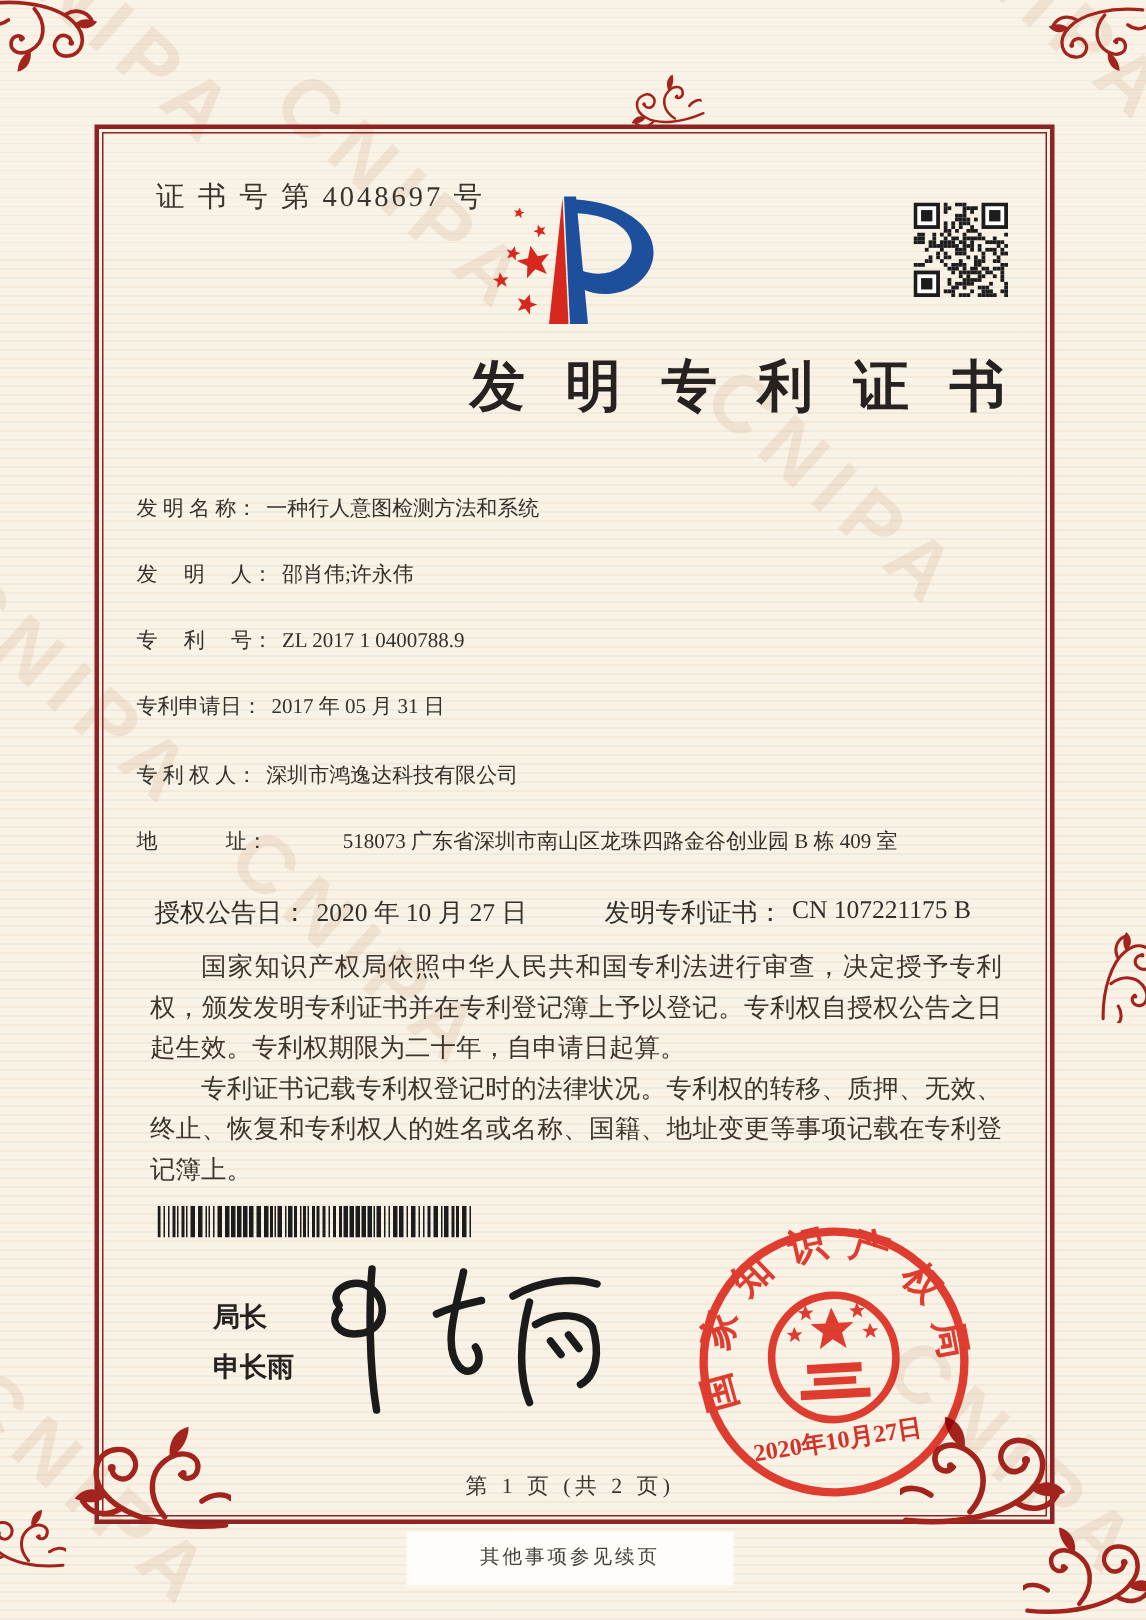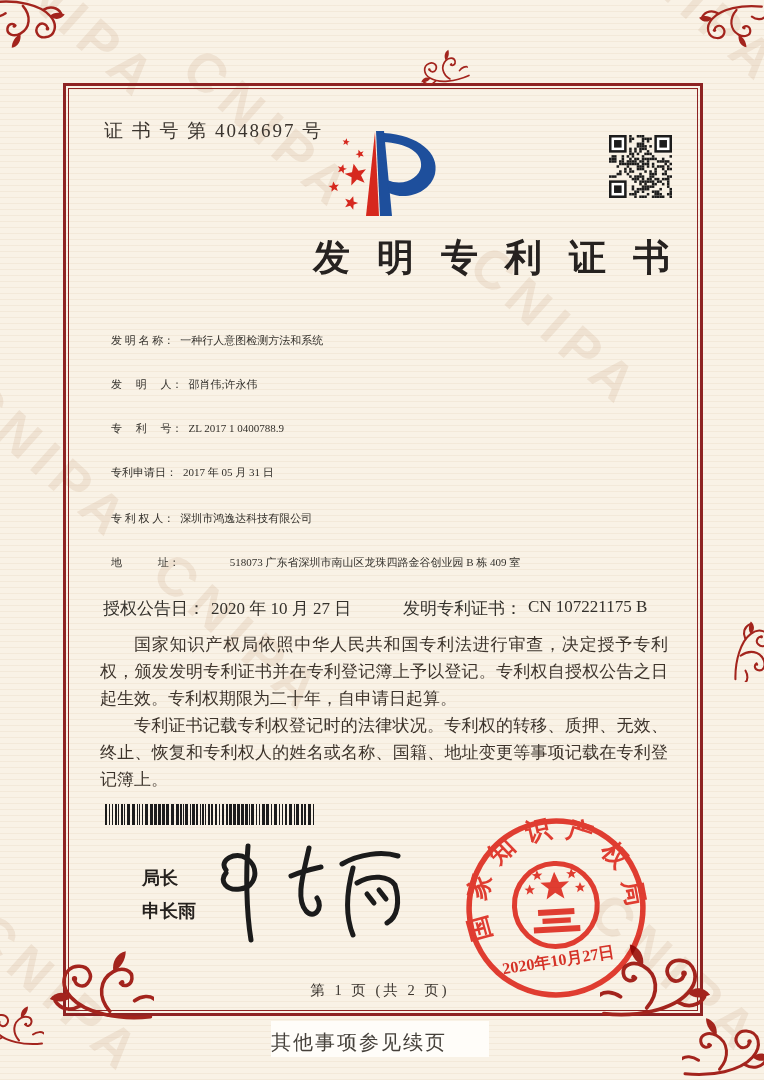--- a/index.html
+++ b/index.html
@@ -35,21 +35,21 @@
 
   .logo{position:absolute;left:326px;top:127px;width:122px;height:95px;}
   .qr{position:absolute;left:609px;top:135px;width:63px;height:63px;}
 
   .title{
     position:absolute;left:63px;top:233px;width:634px;text-align:right;
     font-size:37px;font-weight:bold;letter-spacing:27px;text-indent:27px;
     color:#262220;
   }
 
-  .field-row{position:absolute;left:111px;font-size:11px;line-height:22px;display:flex;}
+  .field-row{position:absolute;left:91px;font-size:14px;line-height:22px;display:flex;}
   .flabel{white-space:pre;color:#33302b;flex:0 0 auto;}
   .fvalue{color:#33302b;margin-left:6px;}
   .r0{top:329px;} .r1{top:373px;} .r2{top:417px;} .r3{top:461px;}
   .r4{top:507px;} .r5{top:551px;gap:44px;}
   .r5 .fvalue{display:inline-block;width:452px;}
   .grant-row{position:absolute;left:103px;top:597px;width:566px;font-size:17px;display:flex;}
   .grant-left{display:flex;width:300px;}
   .grant-right{display:flex;}
 
   .paragraphs{
@@ -65,22 +65,22 @@
 
   .seal{position:absolute;left:460px;top:812px;width:192px;height:192px;mix-blend-mode:multiply;opacity:.95;}
 
   .page-footer{
     position:absolute;left:63px;top:981px;width:634px;text-align:center;
     font-size:14.5px;letter-spacing:3px;color:#3a342e;
   }
 
   .note-strip{position:absolute;left:271px;top:1021px;width:218px;height:36px;background:#fffdf9;}
   .bottom-note{
-    position:absolute;left:271px;top:1029px;width:218px;
-    font-size:20px;letter-spacing:2px;color:#45403a;
+    position:absolute;left:271px;top:1029px;width:218px;text-align:center;
+    font-size:13px;letter-spacing:2px;color:#45403a;
   }
 
   
   .fl{position:absolute;pointer-events:none;}
   .fl-bl{left:48px;top:942px;width:106px;height:84px;}
   .fl-br{left:600px;top:934px;width:112px;height:90px;transform:scaleX(-1);}
   .fl-tl{left:-8px;top:-6px;width:74px;height:62px;transform:scale(-1,-1);}
   .fl-tr{left:698px;top:-2px;width:66px;height:58px;transform:scale(1,-1);}
   .fl-tc{left:417px;top:44px;width:50px;height:48px;transform:rotate(-18deg);}
   .fl-rm{left:726px;top:618px;width:62px;height:68px;transform:rotate(95deg);}

